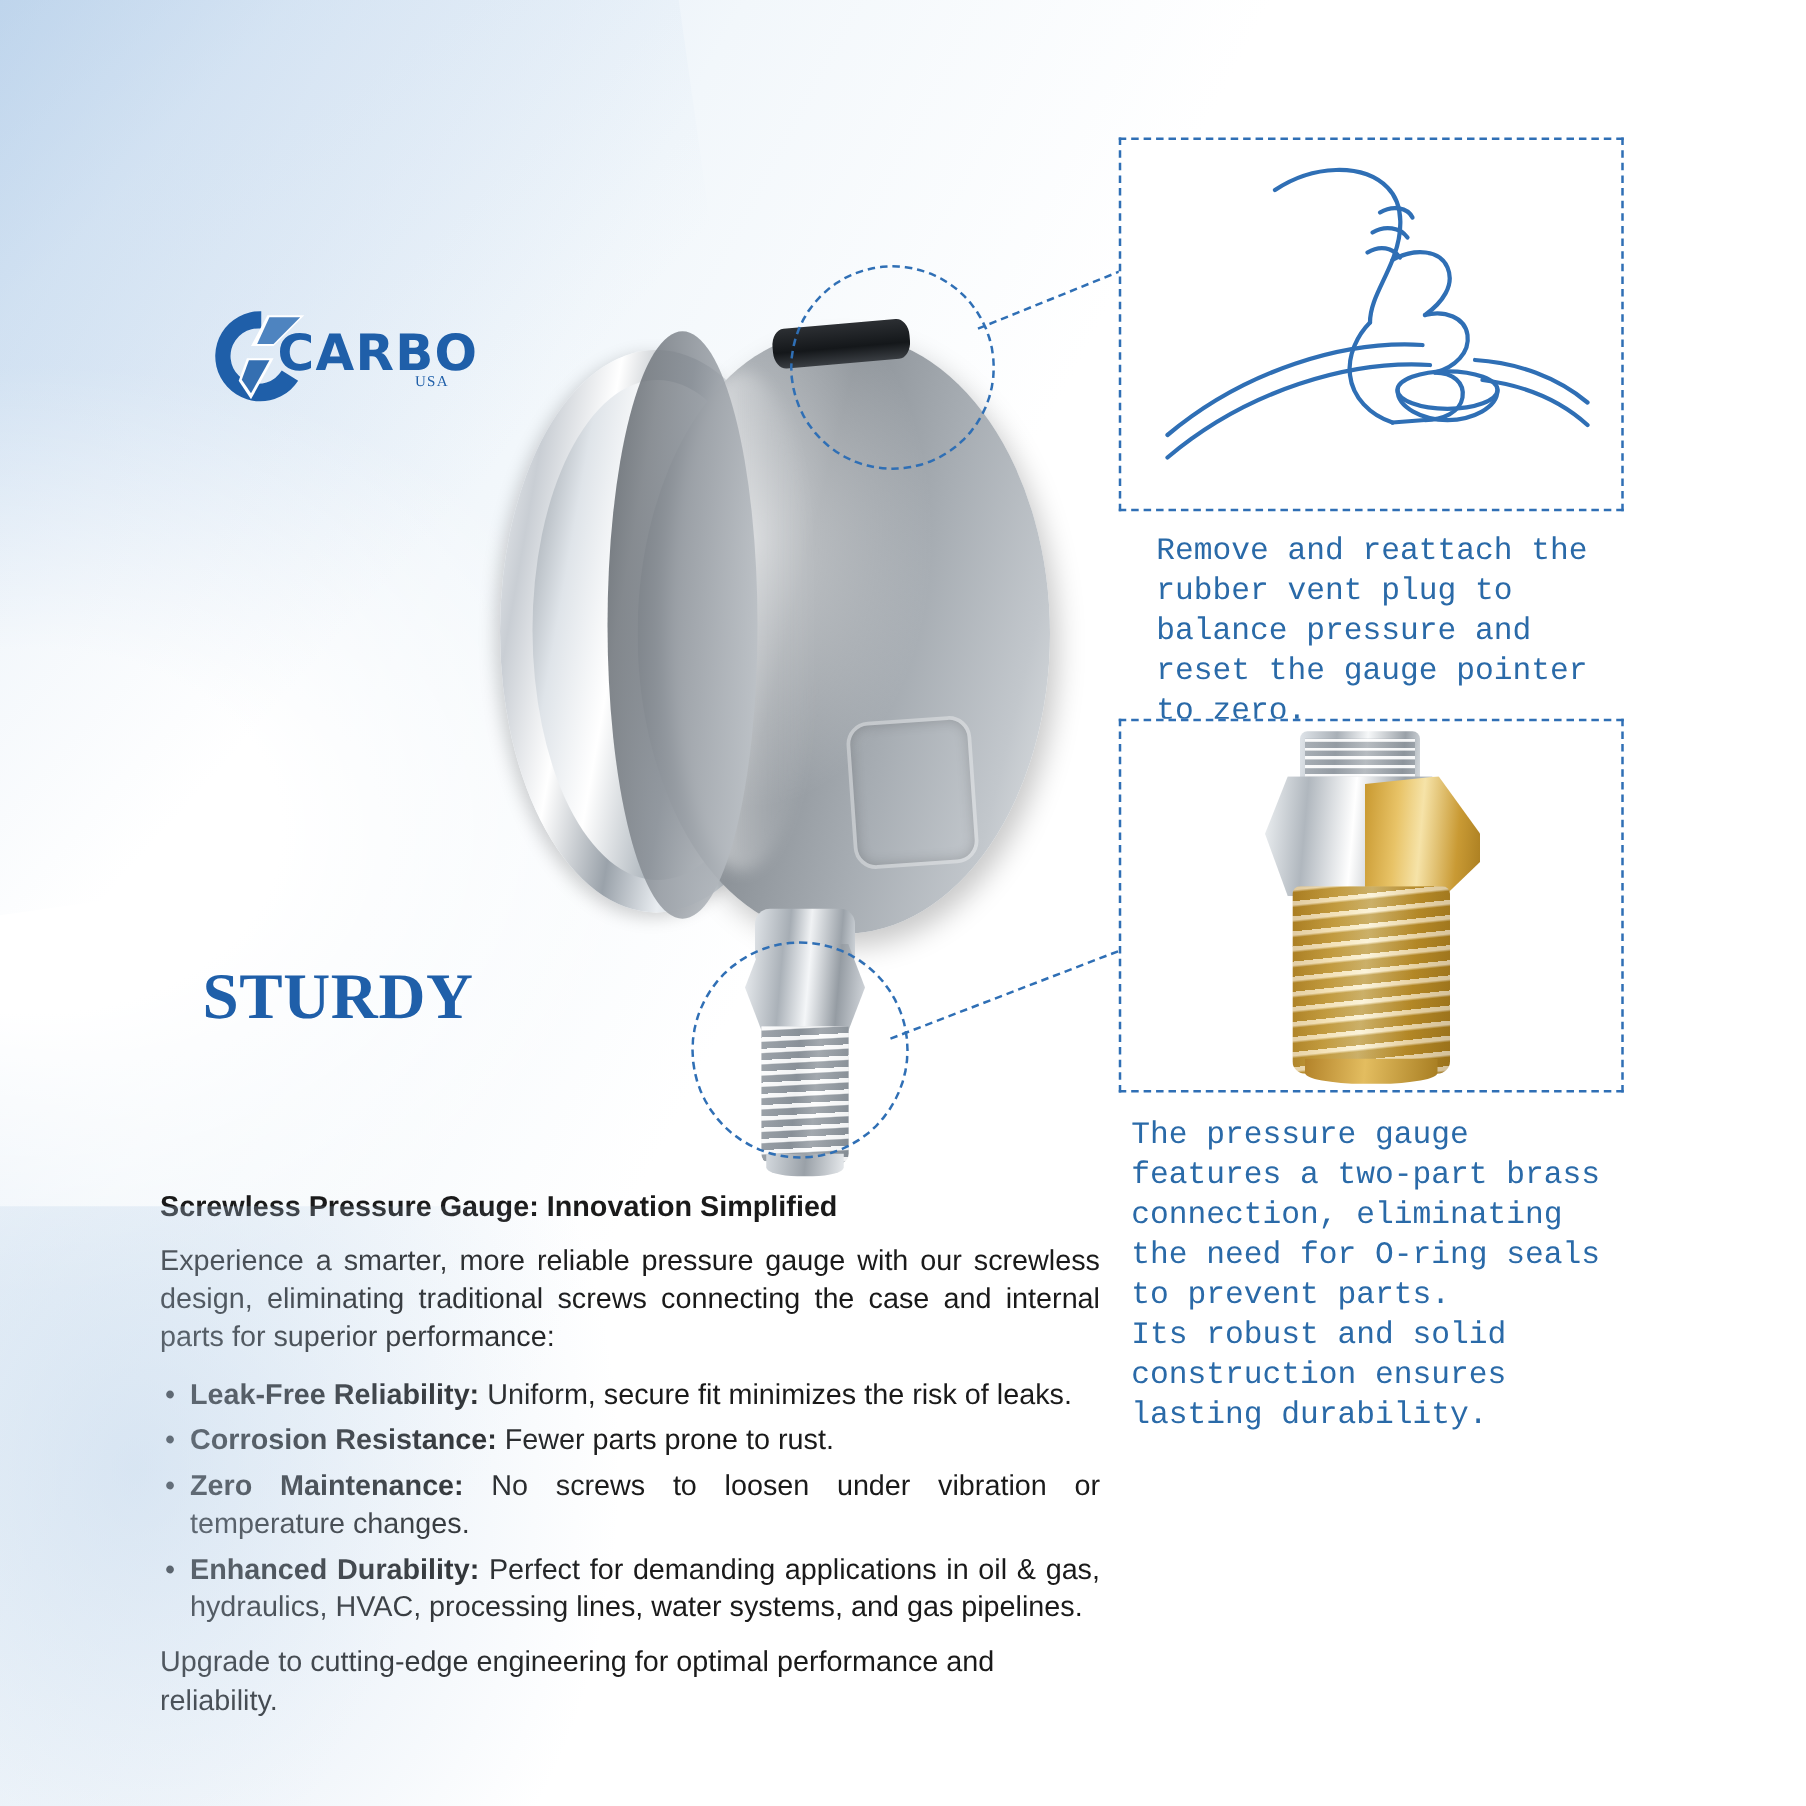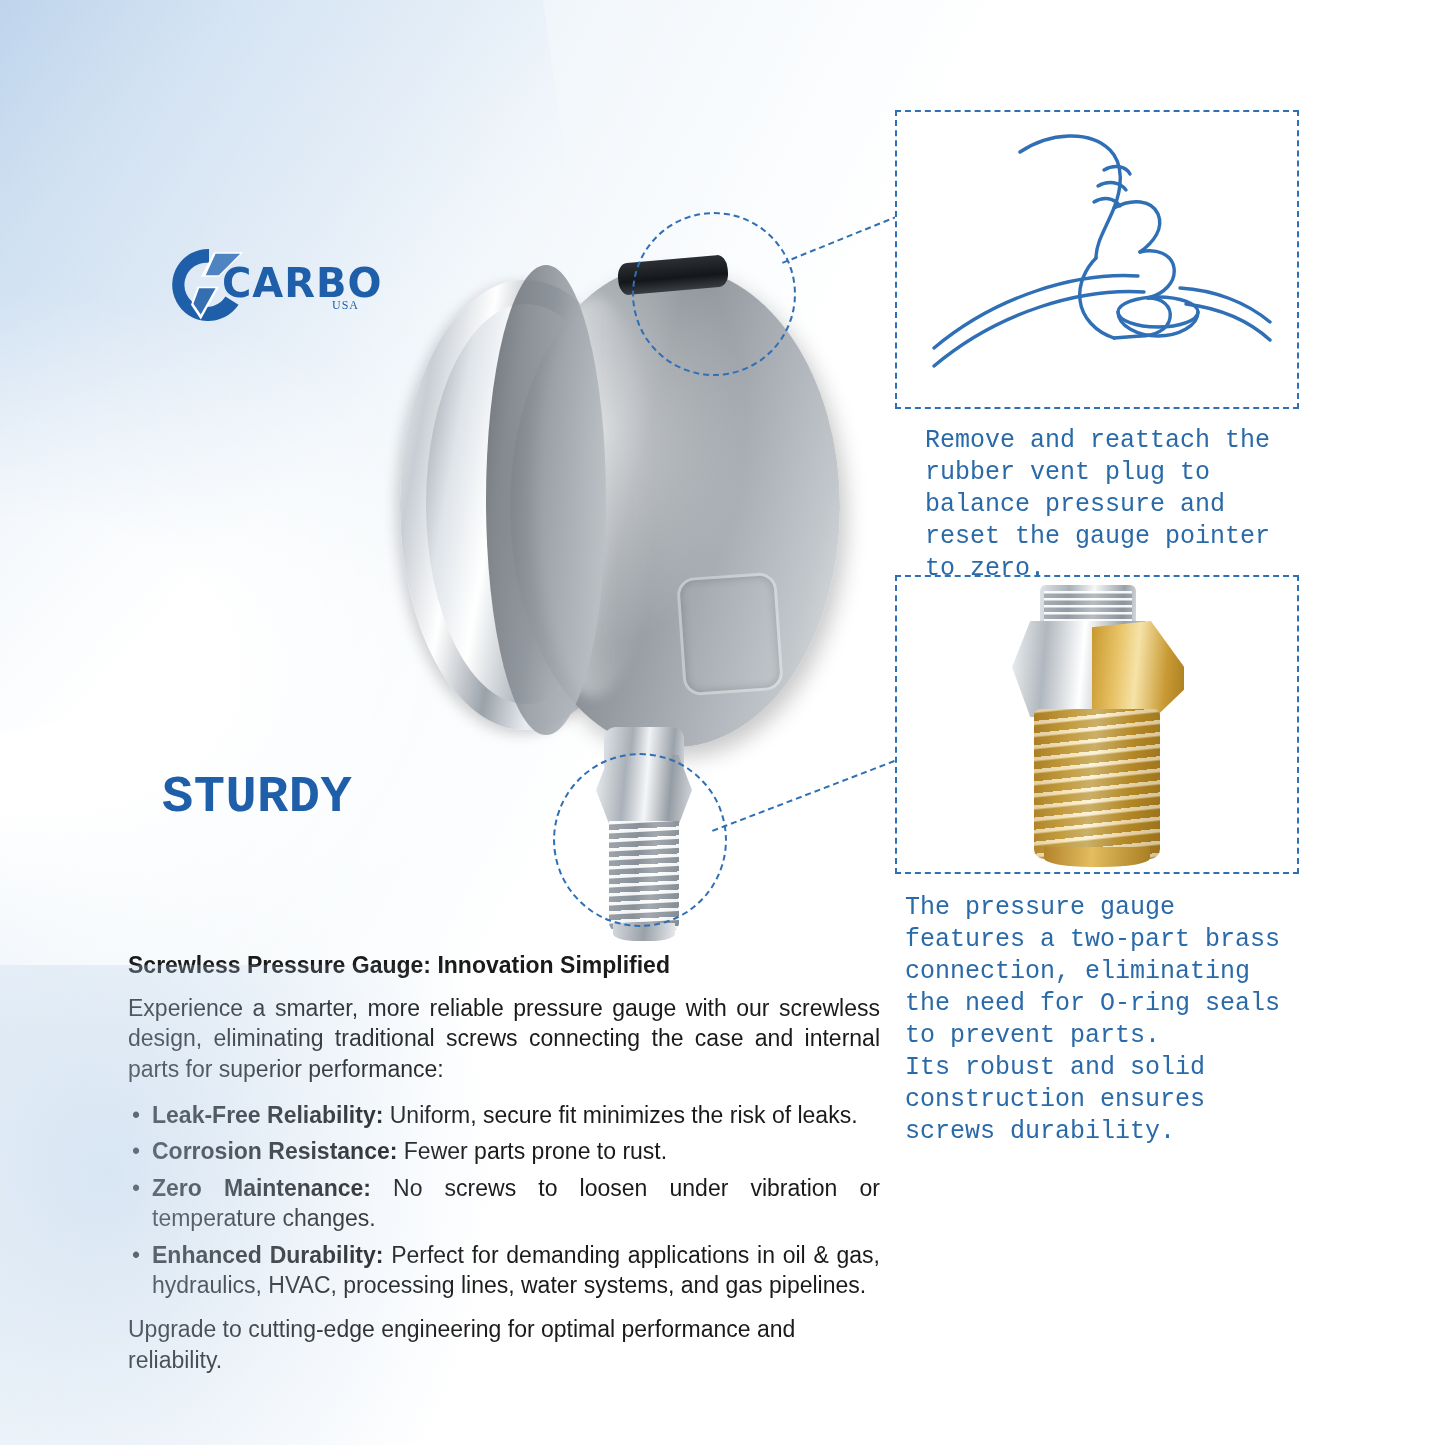--- a/index.html
+++ b/index.html
@@ -265,21 +265,21 @@
     border-radius: 0 0 44% 44%;
     background: linear-gradient(95deg, #b3832a 0%, #e3bd60 45%, #a87e22 100%);
   }
 
   
   .headline {
     position: absolute;
     left: 162px;
     top: 768px;
     color: #1f5fa9;
-    font-family: Liberation Mono, monospace;
+    font-family: Liberation Serif, serif;
     font-weight: bold;
     font-size: 52px;
     line-height: 1.15;
     letter-spacing: 0.5px;
   }
   .headline div { margin: 0; }
 
   
   .copy {
     position: absolute;
@@ -391,21 +391,21 @@
     <div class="fit-top"></div>
     <div class="fit-topthread"></div>
     <div class="fit-hex-chrome"></div>
     <div class="fit-hex-brass"></div>
     <div class="fit-brass-body"></div>
     <div class="fit-brass-tip"></div>
   </div>
 
   <div class="layer callout-text t2">
     <p>The pressure gauge features a two-part brass connection, eliminating the need for O-ring seals to prevent parts.</p>
-    <p>Its robust and solid construction ensures screws durability.</p>
+    <p>Its robust and solid construction ensures lasting durability.</p>
   </div>
 
   <div class="layer headline">
     <div>STURDY</div>
   </div>
 
   <div class="copy">
     <h3>Screwless Pressure Gauge: Innovation Simplified</h3>
     <p class="intro">Experience a smarter, more reliable pressure gauge with our screwless design, eliminating traditional screws connecting the case and internal parts for superior performance:</p>
     <ul class="bullets">

